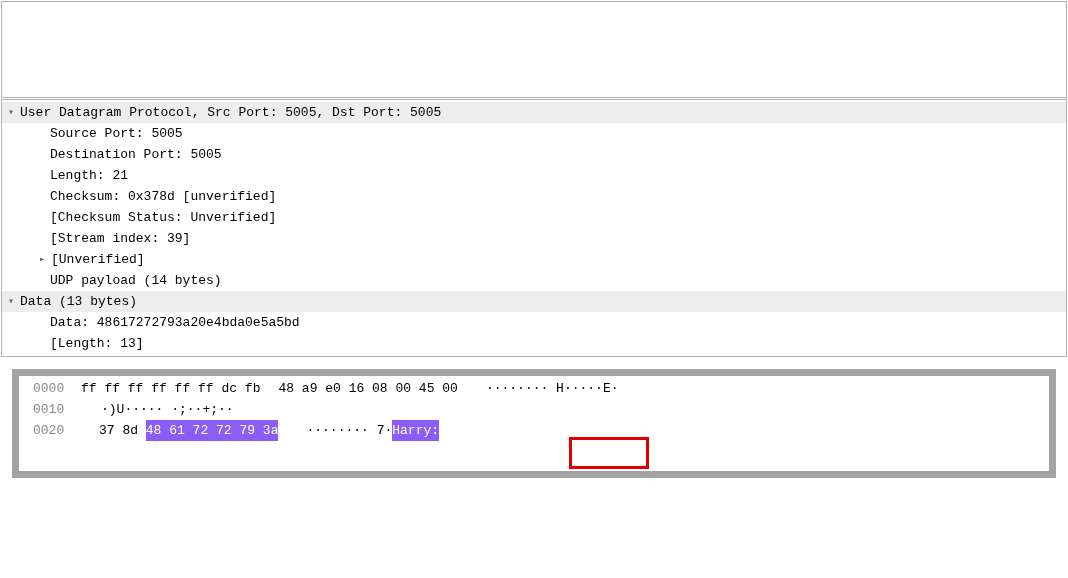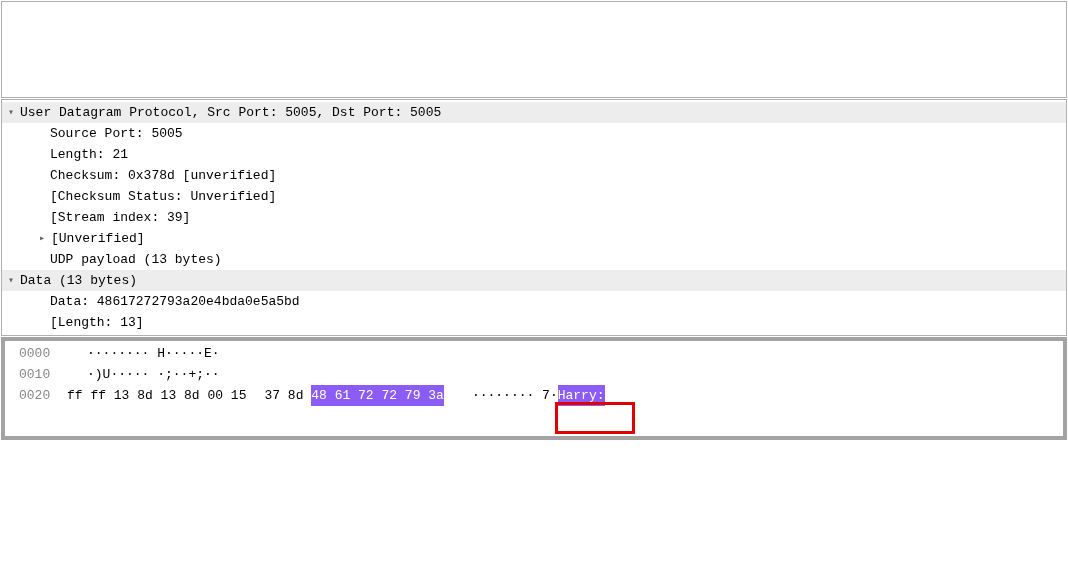--- a/index.html
+++ b/index.html
@@ -37,22 +37,22 @@
   width: 18px;
   text-align: center;
   font-size: 10px;
   color: #666;
   cursor: pointer;
   user-select: none;
 }
 .expander.blank { visibility: hidden; }
 .indent { display: inline-block; }
 .hex-pane {
-  border: 4px solid #a3a3a3;
-  margin: 1px;
+  border: 7px solid #a3a3a3;
+  margin: 12px;
   padding: 2px 0 30px 0;
   position: relative;
 }
 .hex-row {
   display: flex;
   line-height: 21px;
   white-space: pre;
 }
 .offset {
   width: 54px;
@@ -91,20 +91,25 @@
     <span>User Datagram Protocol, Src Port: 5005, Dst Port: 5005</span>
   </div>
   <div class="tree-row">
     <span class="expander blank">▾</span>
     <span class="indent" style="width:30px"></span>
     <span>Source Port: 5005</span>
   </div>
   <div class="tree-row">
     <span class="expander blank">▾</span>
     <span class="indent" style="width:30px"></span>
+    <span>Destination Port: 5005</span>
+  </div>
+  <div class="tree-row">
+    <span class="expander blank">▾</span>
+    <span class="indent" style="width:30px"></span>
     <span>Length: 21</span>
   </div>
   <div class="tree-row">
     <span class="expander blank">▾</span>
     <span class="indent" style="width:30px"></span>
     <span>Checksum: 0x378d [unverified]</span>
   </div>
   <div class="tree-row">
     <span class="expander blank">▾</span>
     <span class="indent" style="width:30px"></span>
@@ -117,21 +122,21 @@
   </div>
   <div class="tree-row">
     <span class="expander blank">▾</span>
     <span class="indent" style="width:13px"></span>
     <span class="expander">▸</span>
     <span>[Unverified]</span>
   </div>
   <div class="tree-row">
     <span class="expander blank">▾</span>
     <span class="indent" style="width:30px"></span>
-    <span>UDP payload (13 bytes)</span>
+    <span>UDP payload (14 bytes)</span>
   </div>
   <div class="tree-row header">
     <span class="expander">▾</span>
     <span>Data (13 bytes)</span>
   </div>
   <div class="tree-row">
     <span class="expander blank">▾</span>
     <span class="indent" style="width:30px"></span>
     <span>Data: 48617272793a20e4bda0e5a5bd</span>
   </div>
@@ -139,36 +144,40 @@
     <span class="expander blank">▾</span>
     <span class="indent" style="width:30px"></span>
     <span>[Length: 13]</span>
   </div>
 </div>
 
 <div class="hex-pane">
 
   <div class="hex-row">
     <span class="offset">0000</span>
+    <span class="hex-bytes">
+      <span class="hex-group">ff ff ff ff ff ff dc fb</span>
+      <span class="hex-gap"></span>
+      <span class="hex-group">48 a9 e0 16 08 00 45 00</span>
+    </span>
     <span class="ascii">
       <span>········ H·····E·</span>
     </span>
   </div>
 
   <div class="hex-row">
     <span class="offset">0010</span>
     <span class="ascii">
       <span>·)U····· ·;··+;··</span>
     </span>
   </div>
 
   <div class="hex-row">
     <span class="offset">0020</span>
     <span class="hex-bytes">
-      <span class="hex-group">ff ff 13 8d 13 8d 00 15</span>
       <span class="hex-gap"></span>
       <span class="hex-group">37 8d </span><span class="hex-group hl">48 61 72 72 79 3a</span>
     </span>
     <span class="ascii">
       <span>········ 7·</span><span class="hl">Harry:</span>
     </span>
   </div>
 
 
   <div class="redbox" style="left:550px; top:61px; width:80px; height:32px;"></div>

